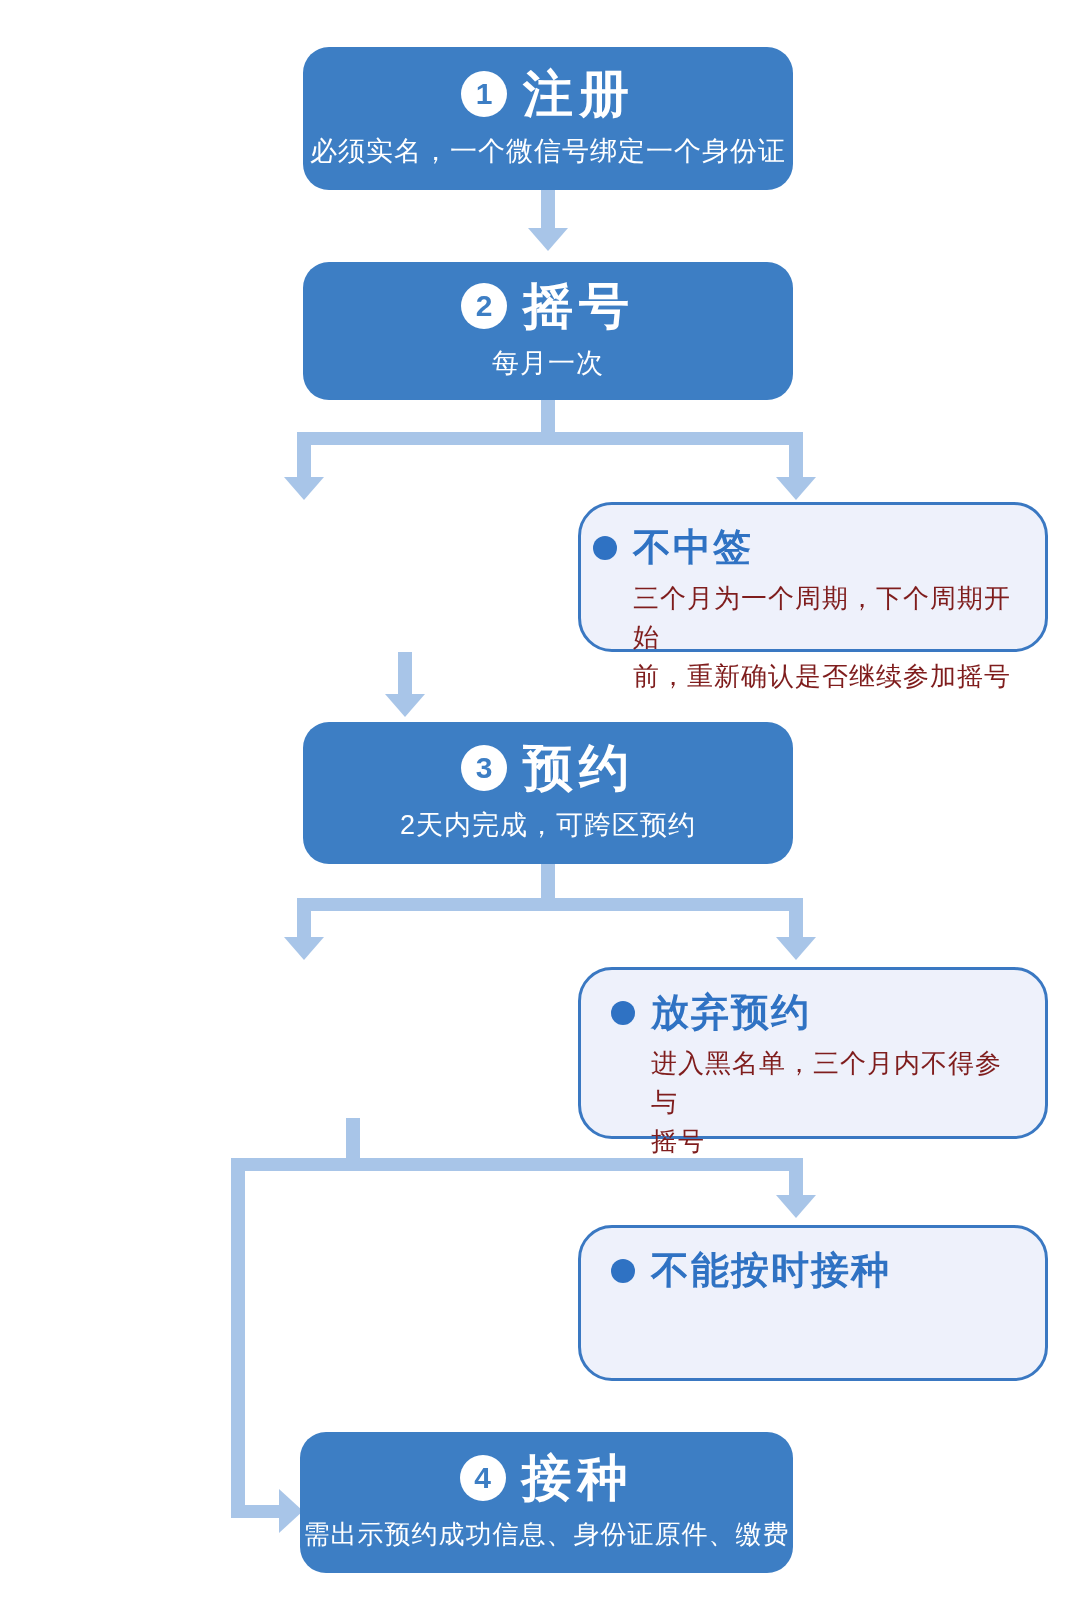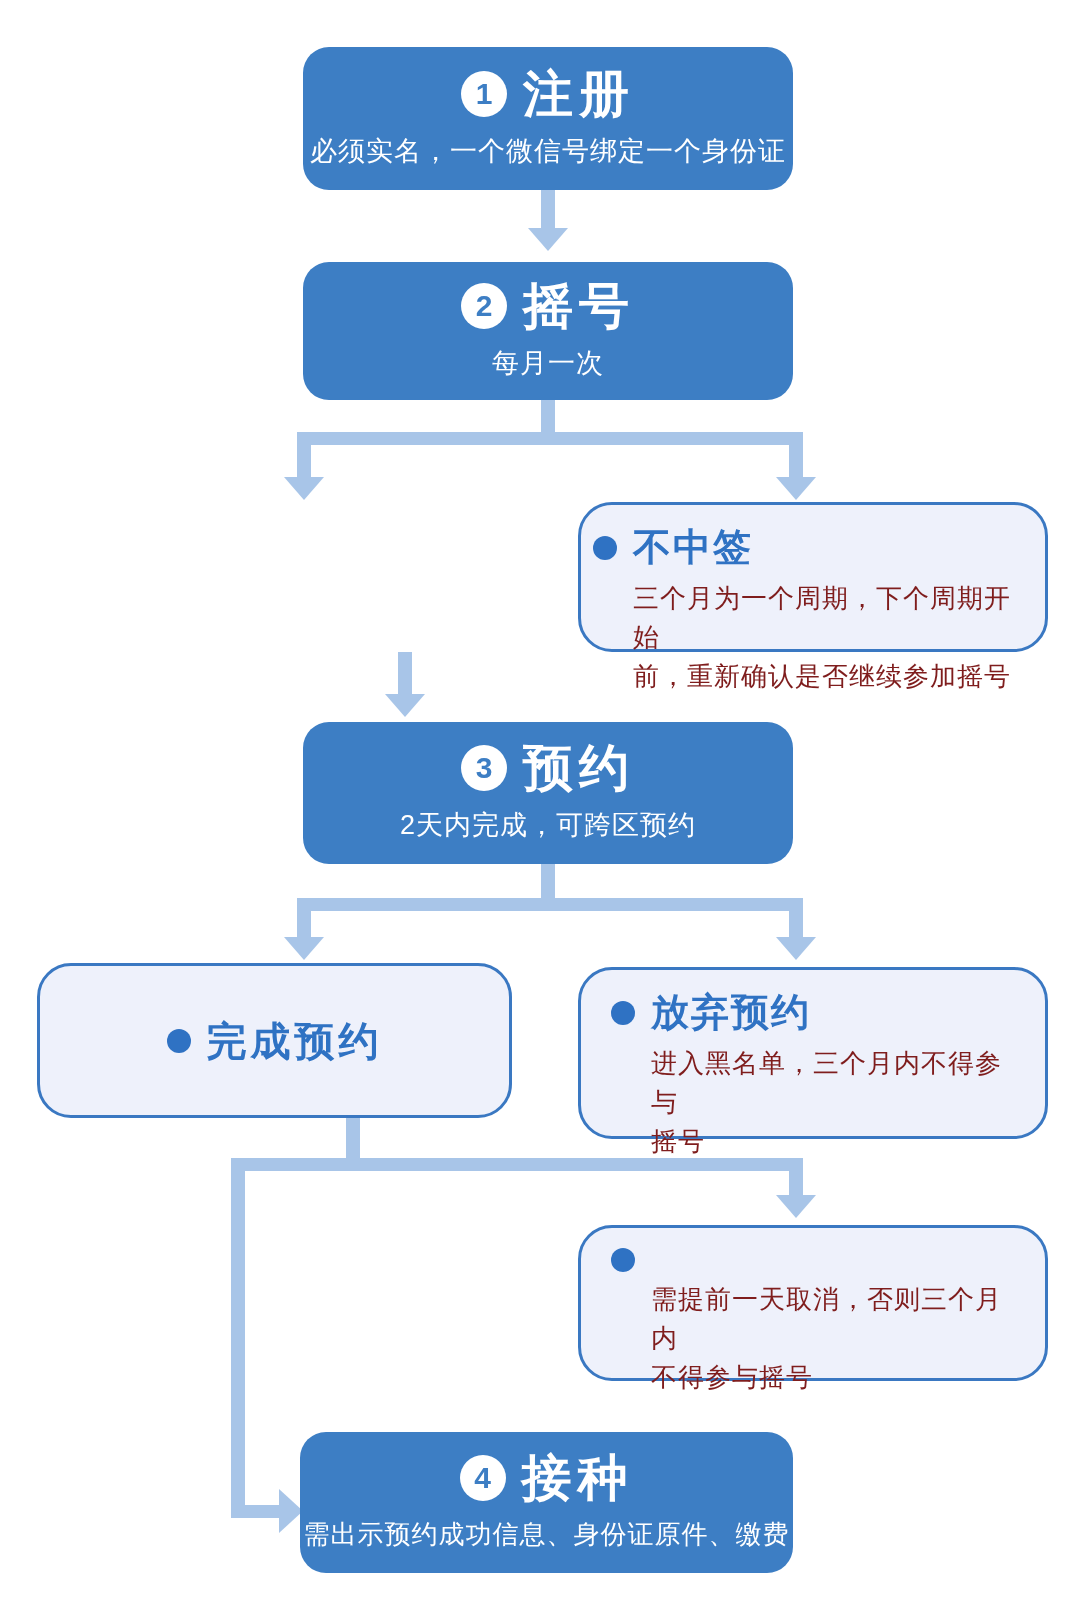--- a/index.html
+++ b/index.html
@@ -100,26 +100,20 @@
     <div class="step-sub">2天内完成，可跨区预约</div>
   </div>
 
   <div class="seg" style="left:541px;top:864px;width:14px;height:34px;"></div>
   <div class="seg" style="left:297px;top:898px;width:506px;height:13px;"></div>
   <div class="seg" style="left:297px;top:911px;width:14px;height:28px;"></div>
   <div class="tri-down" style="left:284px;top:937px;"></div>
   <div class="seg" style="left:789px;top:911px;width:14px;height:28px;"></div>
   <div class="tri-down" style="left:776px;top:937px;"></div>
 
-  <div class="outcome center" style="left:37px;top:963px;width:475px;height:155px;">
-    <div class="o-title-row">
-      <span class="dot"></span>
-      <span class="o-title big">完成预约</span>
-    </div>
-  </div>
 
   <div class="outcome lefty" style="left:578px;top:967px;width:470px;height:172px;">
     <div class="o-title-row">
       <span class="dot"></span>
       <span class="o-title">放弃预约</span>
     </div>
     <div class="o-desc">进入黑名单，三个月内不得参与
 摇号</div>
   </div>
 
@@ -127,23 +121,22 @@
   <div class="seg" style="left:231px;top:1158px;width:572px;height:13px;"></div>
   <div class="seg" style="left:231px;top:1158px;width:14px;height:360px;"></div>
   <div class="seg" style="left:231px;top:1505px;width:48px;height:13px;"></div>
   <div class="tri-right" style="left:279px;top:1489px;"></div>
   <div class="seg" style="left:789px;top:1171px;width:14px;height:26px;"></div>
   <div class="tri-down" style="left:776px;top:1195px;"></div>
 
   <div class="outcome lefty" style="left:578px;top:1225px;width:470px;height:156px;">
     <div class="o-title-row">
       <span class="dot"></span>
+      <span class="o-title">不能按时接种</span>
     </div>
-    <div class="o-desc">需提前一天取消，否则三个月内
-不得参与摇号</div>
   </div>
 
   <div class="step" style="left:300px;top:1432px;width:493px;height:141px;">
     <div class="step-title-row">
       <span class="badge">4</span>
       <span class="step-title">接种</span>
     </div>
     <div class="step-sub" style="font-size:26px;">需出示预约成功信息、身份证原件、缴费</div>
   </div>
 

